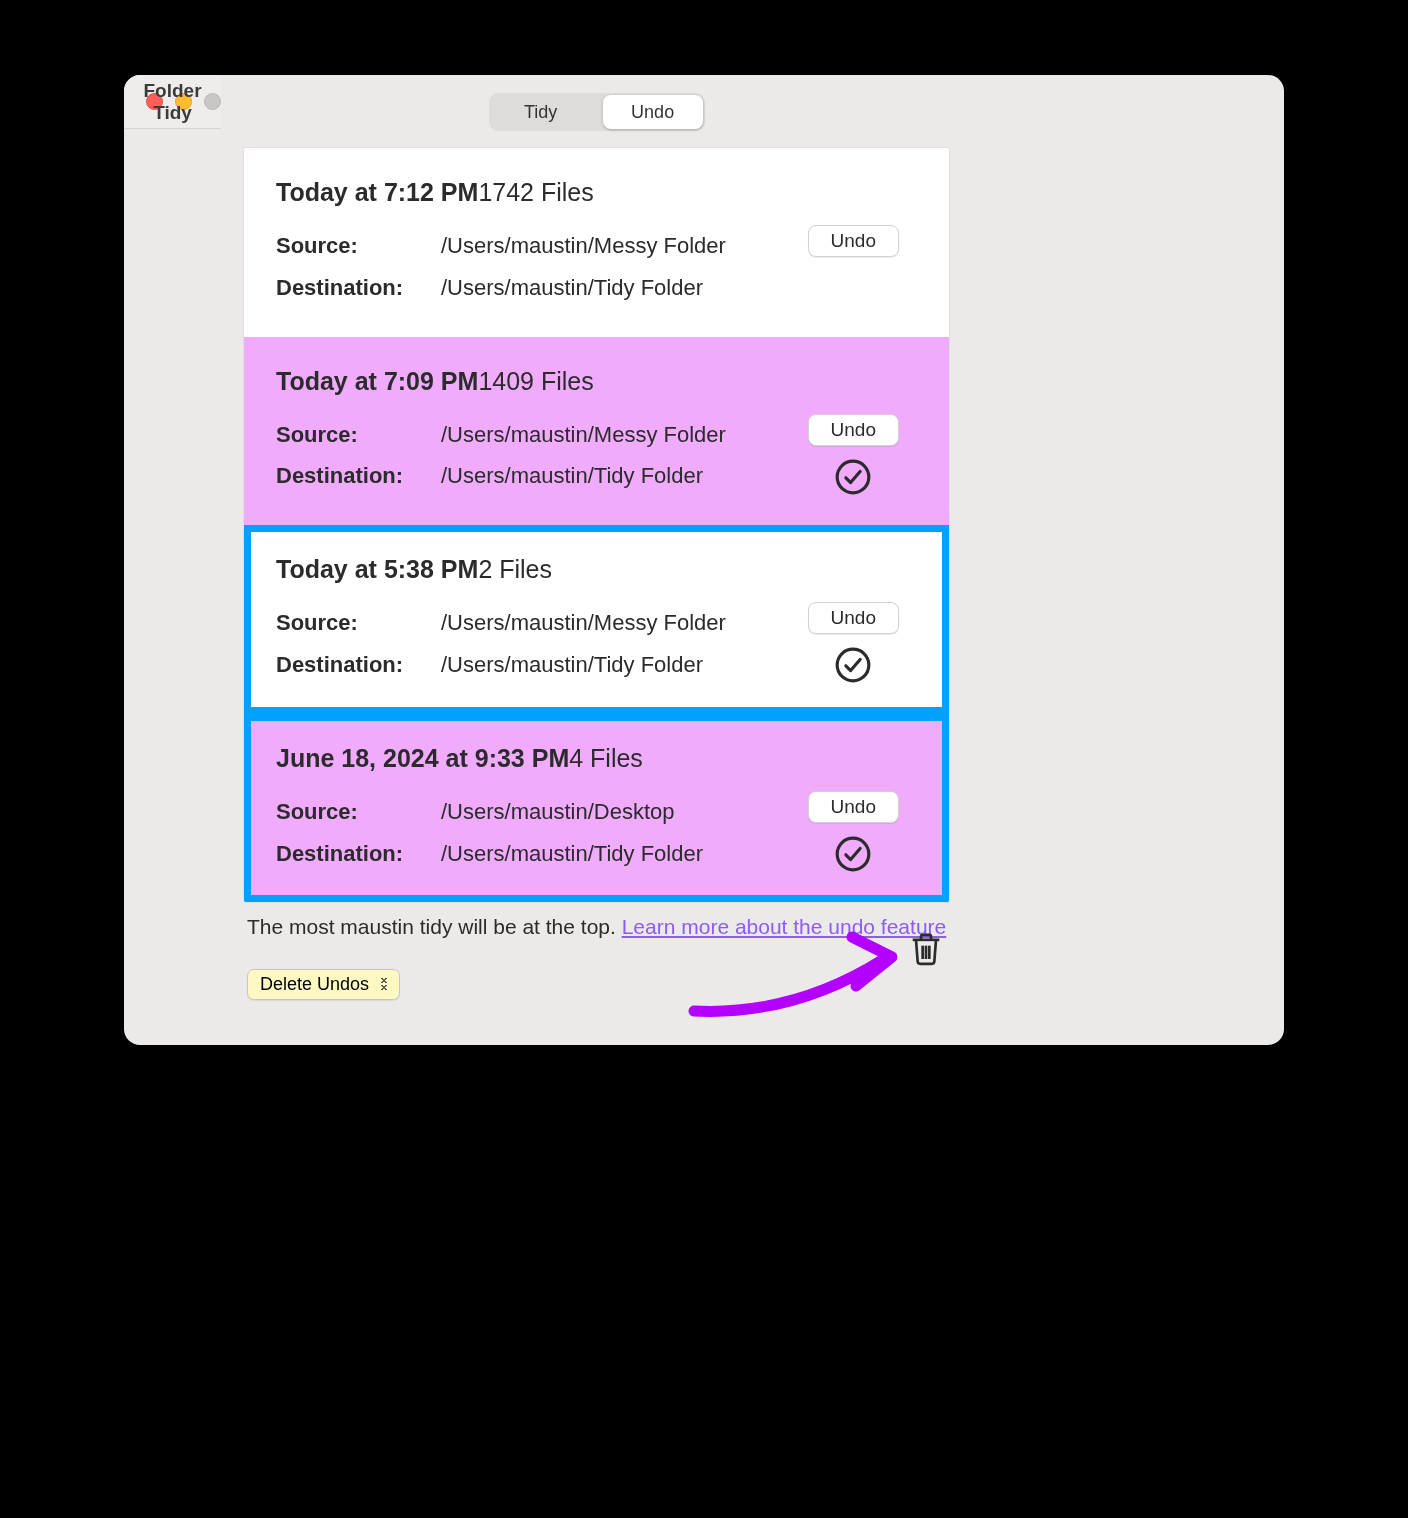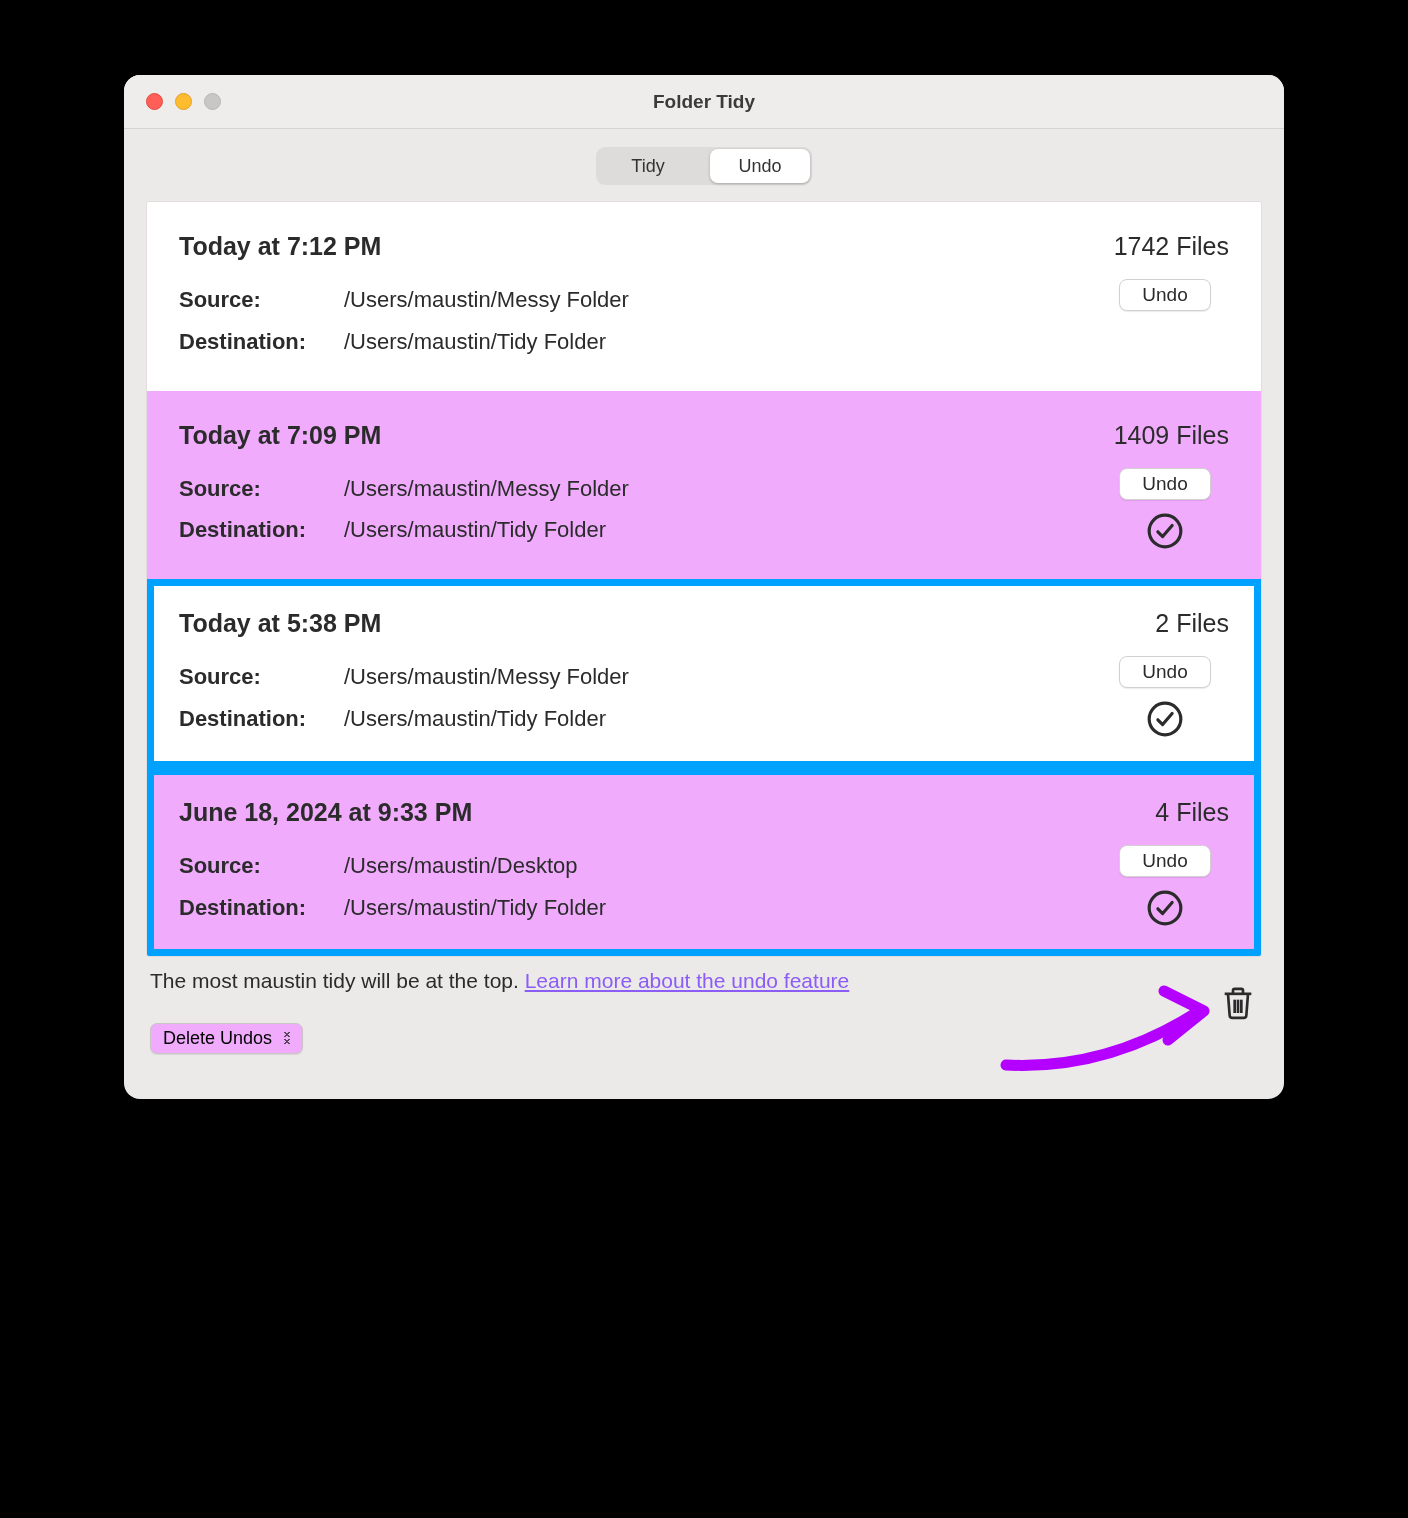--- a/index.html
+++ b/index.html
@@ -13,21 +13,21 @@
       justify-content: center;
       padding-top: 75px;
     }
     .window {
       width: 1160px;
       background: #ece9e9;
       border-radius: 16px;
       box-shadow: 0 30px 80px rgba(0,0,0,0.6);
       overflow: hidden;
       display: flex;
-      flex-direction: column;
+      flex-direction: row;
     }
     .titlebar {
       height: 54px;
       display: flex;
       align-items: center;
       position: relative;
       border-bottom: 1px solid #d6d3d3;
       background: #efecec;
     }
     .traffic-lights {
@@ -87,21 +87,20 @@
       padding: 30px 32px 28px 32px;
       position: relative;
     }
     .entry.alt { background: #f0abfc; }
     .entry.selected {
       outline: 7px solid #00a1ff;
       outline-offset: -7px;
     }
     .entry-header {
       display: flex;
-      justify-content: space-between;
       align-items: baseline;
       margin-bottom: 18px;
     }
     .timestamp {
       font-size: 25px;
       font-weight: 700;
       color: #2b2b2b;
     }
     .filecount {
       font-size: 25px;
@@ -149,21 +148,21 @@
       text-decoration: underline;
       cursor: pointer;
     }
     .footer-row {
       display: flex;
       align-items: center;
       justify-content: space-between;
       padding: 0 4px 4px 4px;
     }
     .select-wrap {
-      background: #f0abfc;
+      background: #fef9c3;
       border: 1px solid #c9c5c5;
       border-radius: 7px;
       padding: 4px 30px 4px 12px;
       font-size: 18px;
       position: relative;
       box-shadow: 0 1px 1px rgba(0,0,0,0.08);
       cursor: pointer;
     }
     .select-wrap::after {
       content: "";

